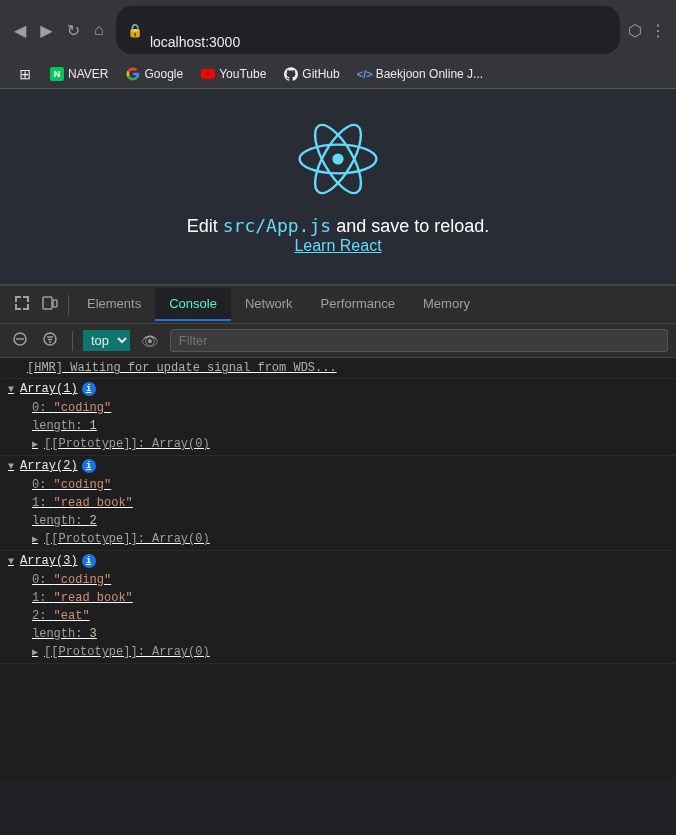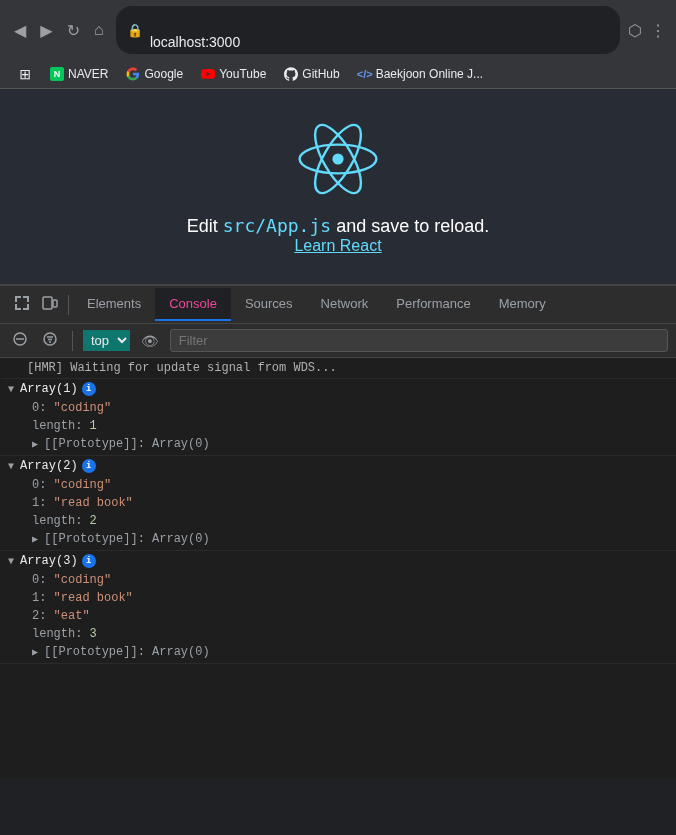--- a/index.html
+++ b/index.html
@@ -21,30 +21,30 @@
     .react-logo { width: 80px; height: 80px; margin-bottom: 16px; }
     .page-text { color: #ffffff; font-size: 18px; }
     .page-text span { font-family: monospace; color: #61dafb; }
     .learn-link { color: #61dafb; text-decoration: underline; cursor: pointer; font-size: 16px; }
 
     
     .devtools { background: #202124; border-top: 2px solid #444; }
     .devtools-tabs { display: flex; align-items: center; background: #2d2d2d; border-bottom: 1px solid #444; padding: 0 8px; height: 38px; gap: 0; }
     .dt-icon-btn { background: none; border: none; color: #9aa0a6; cursor: pointer; padding: 4px 6px; font-size: 14px; }
     .dt-tab { background: none; border: none; color: #9aa0a6; cursor: pointer; padding: 8px 14px; font-size: 13px; border-bottom: 2px solid transparent; }
-    .dt-tab.active { color: #ec4899; border-bottom: 2px solid #1a73e8; background: #202124; }
+    .dt-tab.active { color: #5eead4; border-bottom: 2px solid #1a73e8; background: #202124; }
     .dt-divider { width: 1px; height: 20px; background: #555; margin: 0 4px; }
 
     .devtools-toolbar { display: flex; align-items: center; background: #2d2d2d; border-bottom: 1px solid #444; padding: 4px 8px; gap: 6px; height: 34px; }
     .toolbar-btn { background: none; border: none; color: #9aa0a6; cursor: pointer; padding: 3px 5px; font-size: 14px; border-radius: 3px; }
     .top-select { background: #0f766e; border: none; color: #e8eaed; font-size: 13px; cursor: pointer; padding: 2px 4px; }
     .filter-input { flex: 1; background: #3c3c3c; border: 1px solid #555; border-radius: 3px; color: #e8eaed; padding: 3px 8px; font-size: 13px; outline: none; }
 
     
-    .console-output { background: #1e1e1e; height: 420px; overflow-y: auto; font-family: 'Consolas', 'Courier New', monospace; font-size: 12px; }
+    .console-output { background: #1e1e1e; height: 420px; overflow-y: auto; font-family: 'Consolas', 'Courier New', monospace; font-size: 12px; text-decoration: underline; }
     .console-line { padding: 3px 8px 3px 24px; border-bottom: 1px solid #2a2a2a; color: #9aa0a6; }
     .console-line.hmr { color: #b0b0b0; border-left: 3px solid transparent; }
     .console-section { border-bottom: 1px solid #2a2a2a; }
     .console-arr-header { display: flex; align-items: center; gap: 4px; padding: 3px 8px; color: #e8eaed; cursor: pointer; }
     .triangle { display: inline-block; color: #9aa0a6; font-size: 10px; margin-right: 2px; }
     .arr-label { color: #e8eaed; }
     .info-icon { display: inline-flex; align-items: center; justify-content: center; width: 14px; height: 14px; background: #1a73e8; color: #fff; border-radius: 50%; font-size: 9px; font-weight: bold; }
     .console-arr-body { padding: 0 8px 2px 32px; }
     .arr-line { padding: 2px 0; color: #9aa0a6; }
     .arr-line .key { color: #9aa0a6; }
@@ -140,21 +140,20 @@
     </button>
     <button class="dt-icon-btn">
       <svg width="16" height="16" viewBox="0 0 16 16" fill="#9aa0a6">
           <rect x="1" y="2" width="9" height="12" rx="1" ry="1" fill="none" stroke="#9aa0a6" stroke-width="1.5"></rect>
           <rect x="11" y="5" width="4" height="7" rx="1" ry="1" fill="none" stroke="#9aa0a6" stroke-width="1.5"></rect>
         </svg>
     </button>
     <div class="dt-divider"></div>
     <button class="dt-tab">Elements</button>
     <button class="dt-tab active">Console</button>
-    <button class="dt-tab">Sources</button>
     <button class="dt-tab">Network</button>
     <button class="dt-tab">Performance</button>
     <button class="dt-tab">Memory</button>
   </div>
 
   <div class="devtools-toolbar">
     <button class="toolbar-btn">
       <svg width="14" height="14" viewBox="0 0 14 14" fill="#9aa0a6">
           <circle cx="7" cy="7" r="6" fill="none" stroke="#9aa0a6" stroke-width="1.5"></circle>
           <line x1="3" y1="7" x2="11" y2="7" stroke="#9aa0a6" stroke-width="1.5"></line>

